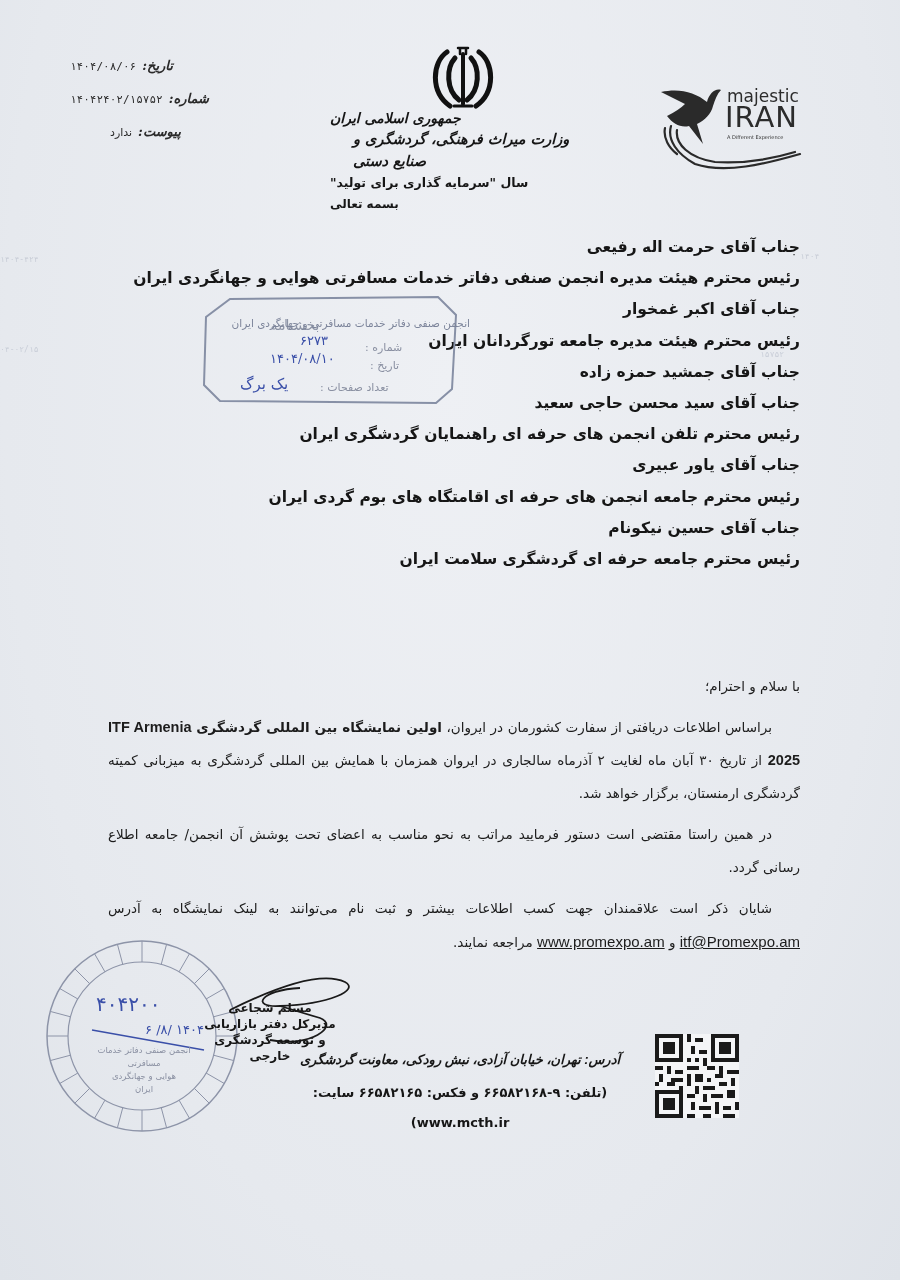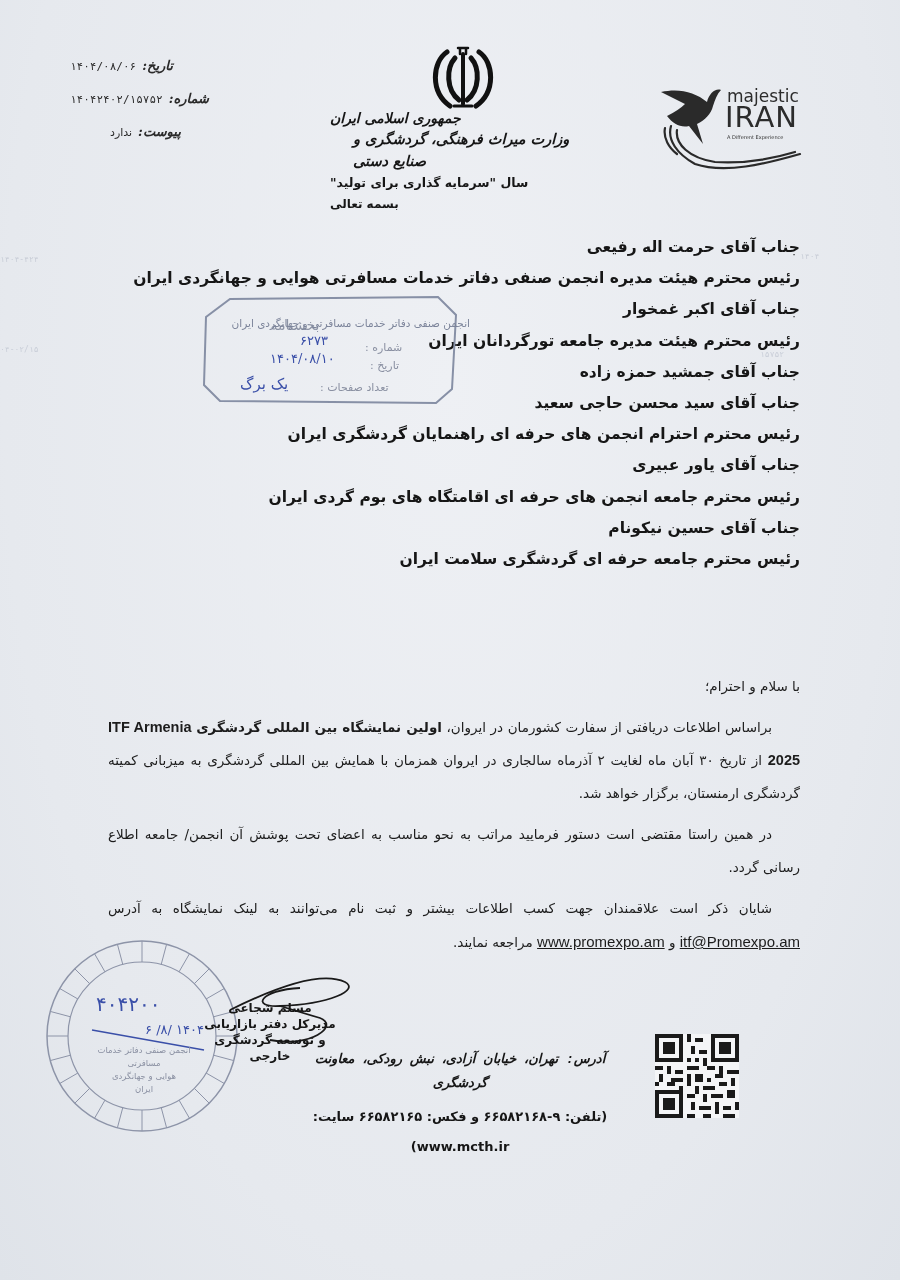--- a/index.html
+++ b/index.html
@@ -54,21 +54,21 @@
   .body a { color:#1c1c1c; text-decoration:underline; font-family:"Liberation Sans", sans-serif; font-size:15px; direction:ltr; unicode-bidi:isolate; }
 
   
   .rstamp { left:44px; top:938px; width:196px; height:196px; }
 
   
   .sig { left:195px; top:1000px; width:150px; direction:rtl; text-align:center; font-weight:bold; font-size:12px; line-height:16px; }
 
   
   .footer { left:285px; top:1048px; width:350px; direction:rtl; text-align:center; }
-  .footer .addr { font-family:Liberation Mono, monospace; font-style:italic; font-size:13px; font-weight:bold; line-height:24px; }
+  .footer .addr { font-family:Liberation Sans, sans-serif; font-style:italic; font-size:13px; font-weight:bold; line-height:24px; }
   .footer .tel { font-weight:bold; font-size:13px; line-height:30px; margin-top:6px; }
 
   .qr { left:655px; top:1034px; width:84px; height:84px; }
   .ghost { left:0; top:255px; font-size:8px; color:#c7ccd6; font-family:"DejaVu Sans Mono", monospace; }
   .ghost2 { left:0; top:345px; font-size:8px; color:#c9ced8; font-family:"DejaVu Sans Mono", monospace; }
   .ghost3 { left:800px; top:252px; font-size:8px; color:#c7ccd6; font-family:"DejaVu Sans Mono", monospace; }
   .ghost4 { left:760px; top:350px; font-size:8px; color:#c9ced8; font-family:"DejaVu Sans Mono", monospace; }
 </style>
 </head>
 <body>
@@ -126,21 +126,21 @@
   <span class="tag">A Different Experience</span>
 </div>
 
 <div class="abs recip">
   <div class="line">جناب آقای حرمت اله رفیعی</div>
   <div class="line">رئیس محترم هیئت مدیره  انجمن صنفی دفاتر خدمات مسافرتی هوایی و جهانگردی ایران</div>
   <div class="line">جناب آقای اکبر غمخوار</div>
   <div class="line">رئیس محترم  هیئت مدیره جامعه تورگردانان ایران</div>
   <div class="line">جناب آقای جمشید حمزه زاده</div>
   <div class="line">جناب آقای سید محسن حاجی سعید</div>
-  <div class="line">رئیس محترم احترام انجمن های حرفه ای راهنمایان گردشگری ایران</div>
+  <div class="line">رئیس محترم تلفن انجمن های حرفه ای راهنمایان گردشگری ایران</div>
   <div class="line">جناب آقای یاور عبیری</div>
   <div class="line">رئیس محترم  جامعه انجمن های حرفه ای اقامتگاه های بوم گردی ایران</div>
   <div class="line">جناب آقای حسین نیکونام</div>
   <div class="line">رئیس محترم جامعه حرفه ای گردشگری سلامت ایران</div>
 </div>
 
 <div class="abs stamp">
   <svg viewBox="0 0 260 112" width="260" height="112">
     <path d="M30 6 L238 4 L256 22 L252 96 L236 110 L20 108 L4 92 L6 24 Z" fill="none" stroke="#8790a6" stroke-width="2"></path>
   </svg>

